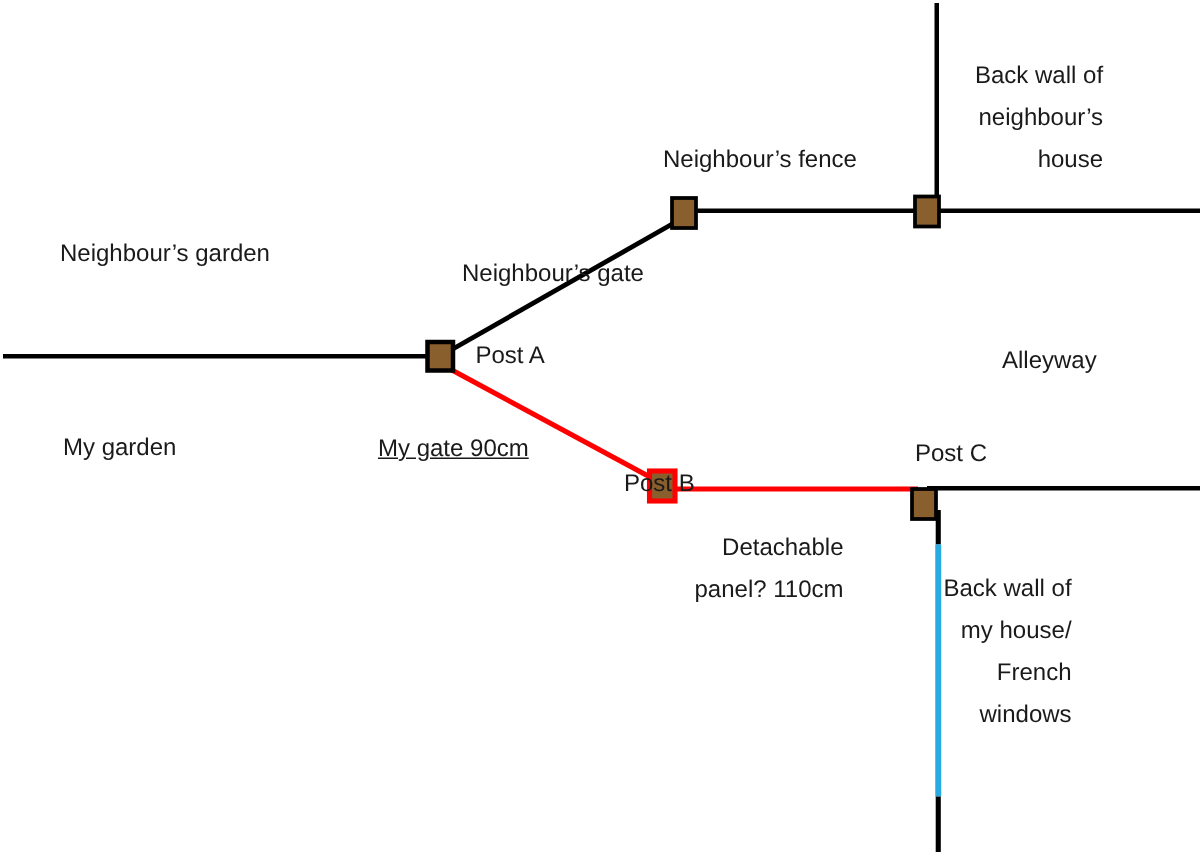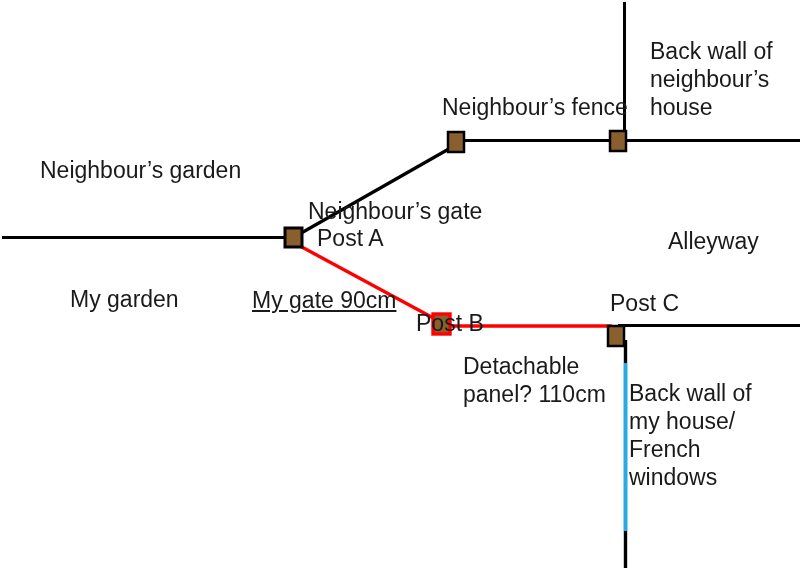--- a/index.html
+++ b/index.html
@@ -18,24 +18,25 @@
   }
   svg.layer {
     position: absolute;
     left: 0;
     top: 0;
     width: 800px;
     height: 574px;
   }
   .lbl {
     position: absolute;
-    font-size: 23px;
+    font-size: 16px;
     line-height: 28px;
     white-space: pre-line;
     color: var(--text, #1a1a1a);
+    text-align: right;
   }
   .ln-black { stroke: var(--line-black, #000); fill: none; }
   .ln-red   { stroke: var(--line-red, #f00);  fill: none; }
   .ln-blue  { stroke: var(--line-blue, #29abe2); fill: none; }
   .post     { fill: var(--post-brown, #8a5f2e); }
   .pb-black { stroke: var(--line-black, #000); }
   .pb-red   { stroke: var(--line-red, #f00); }
 </style>
 </head>
 <body>
@@ -60,24 +61,24 @@
     <rect x="285" y="228" width="17" height="19" stroke-width="3" class="post pb-black"></rect>
     <rect x="433" y="314" width="17" height="20" stroke-width="3.4" class="post pb-red"></rect>
     <rect x="608" y="326" width="16" height="20" stroke-width="2.5" class="post pb-black"></rect>
   </svg>
 
   <div class="lbl" style="left:40px;  top:156px;">Neighbour’s garden</div>
   <div class="lbl" style="left:442px; top:93px;">Neighbour’s fence</div>
   <div class="lbl" style="left:650px; top:37px;">Back wall of
 neighbour’s
 house</div>
-  <div class="lbl" style="left:308px; top:169px;margin-top:28px;">Neighbour’s gate</div>
+  <div class="lbl" style="left:308px; top:169px;">Neighbour’s gate</div>
   <div class="lbl" style="left:317px; top:224px;">Post A</div>
   <div class="lbl" style="left:668px; top:227px;">Alleyway</div>
-  <div class="lbl" style="left:42px;  top:285px;margin-left:28px;">My garden</div>
+  <div class="lbl" style="left:42px;  top:285px;">My garden</div>
   <div class="lbl" style="left:252px; top:286px;text-decoration:underline;">My gate 90cm</div>
   <div class="lbl" style="left:416px; top:281px;margin-top:28px;">Post B</div>
   <div class="lbl" style="left:597px; top:289px;margin-left:13px;">Post C</div>
   <div class="lbl" style="left:463px; top:352px;">Detachable
 panel? 110cm</div>
   <div class="lbl" style="left:629px; top:379px;">Back wall of
 my house/
 French
 windows</div>
 

